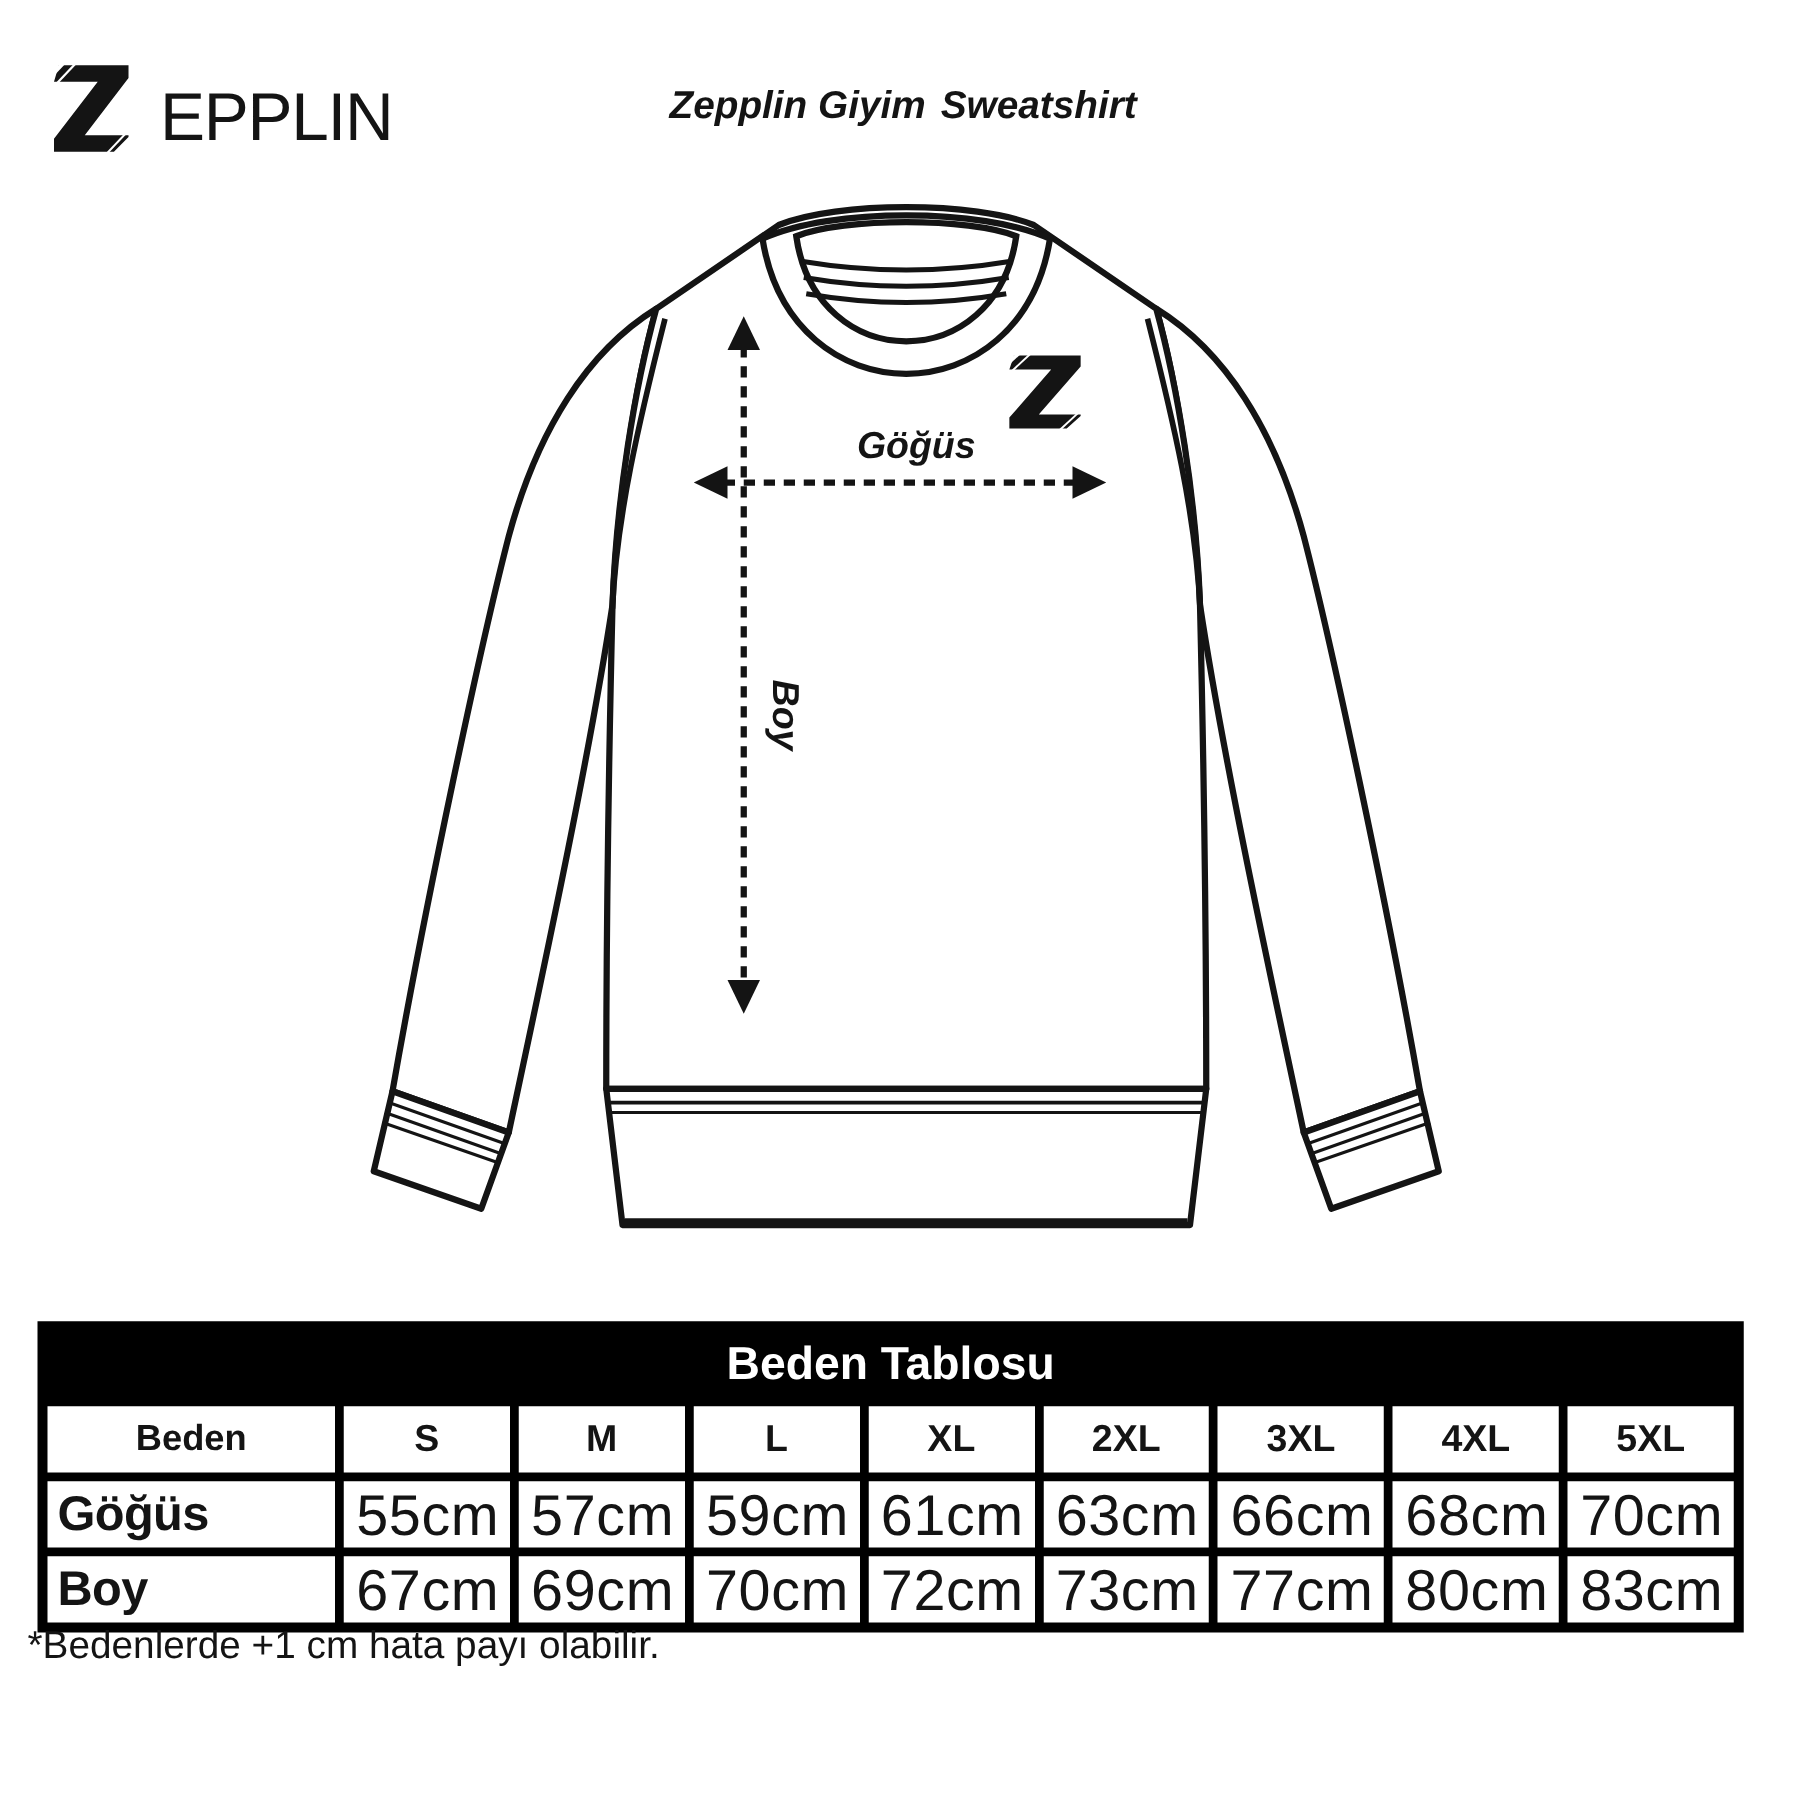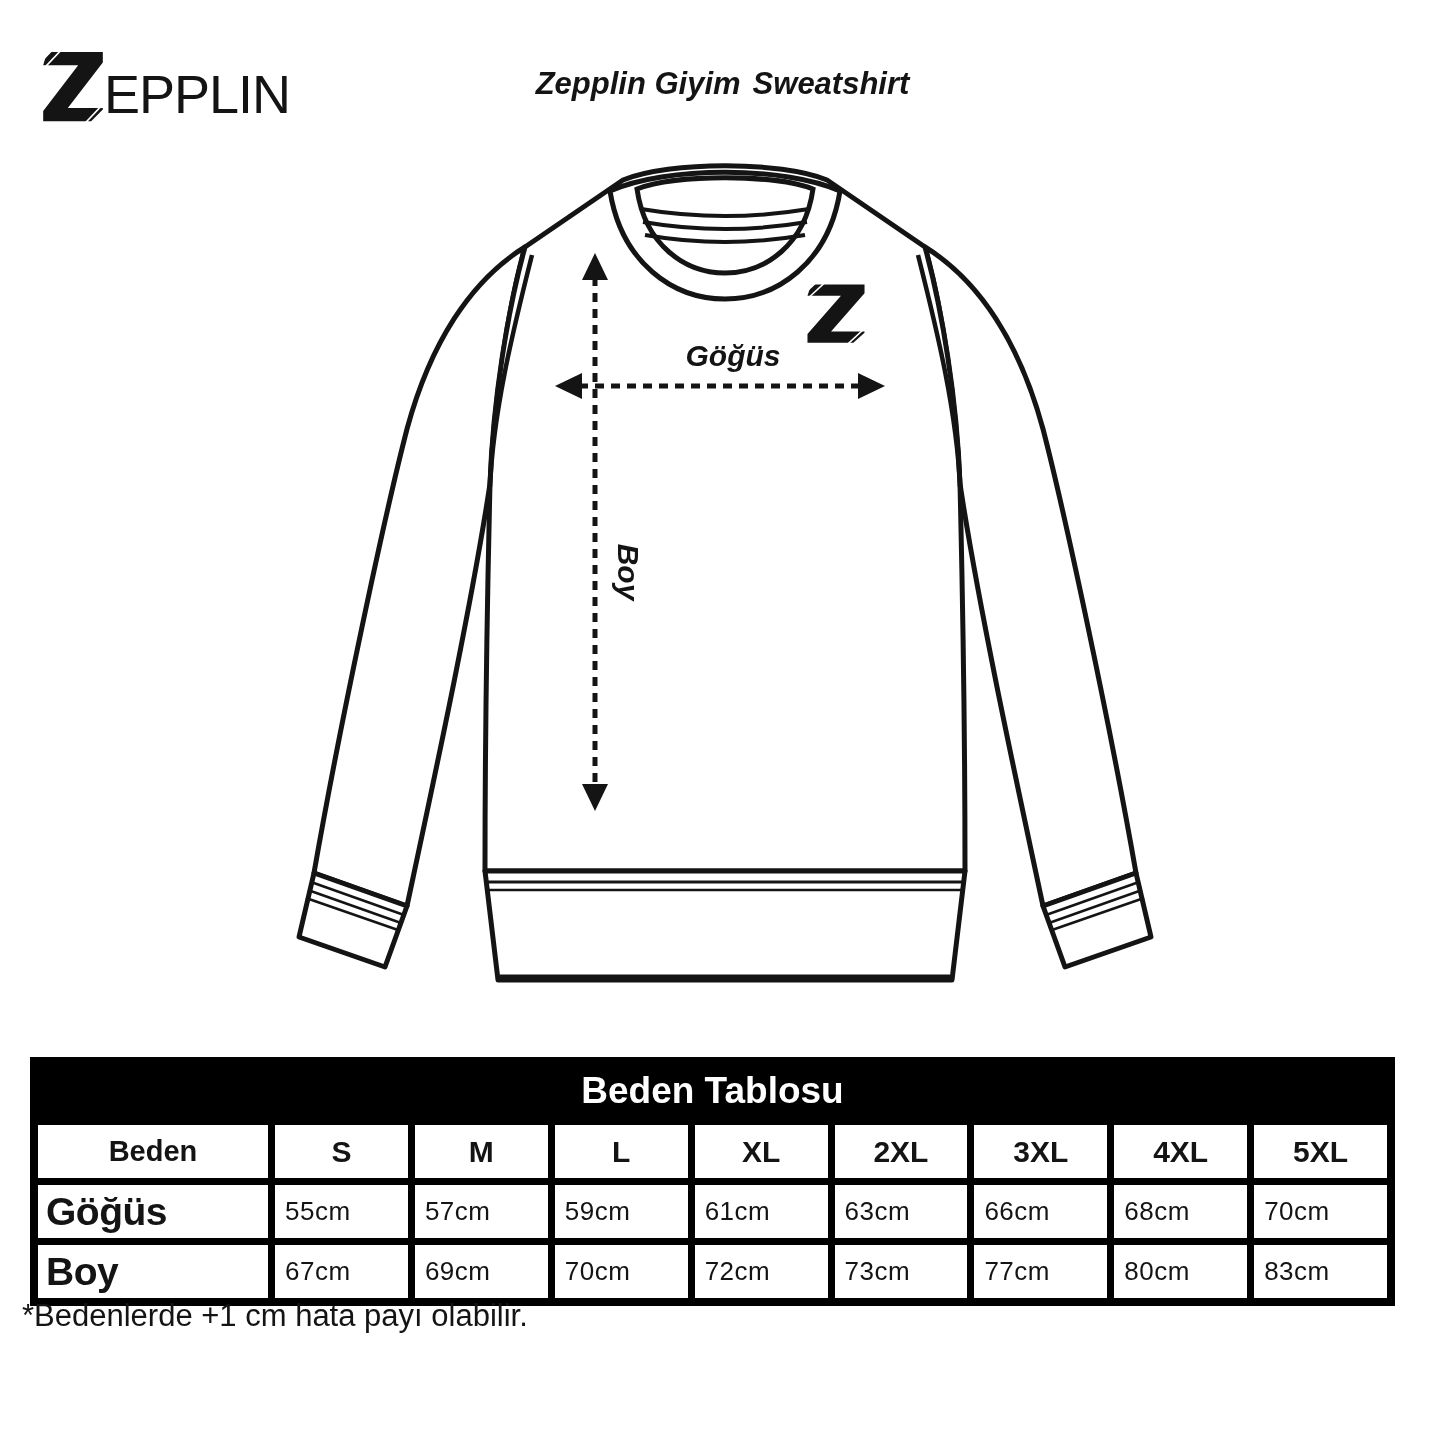--- a/index.html
+++ b/index.html
@@ -1,20 +1,20 @@
 <!DOCTYPE html>
 <html><head>
 <meta charset="utf-8">
 <style>
   html,body{margin:0;padding:0;background:#fff;}
   body{width:1445px;height:1445px;font-family:"Liberation Sans",sans-serif;color:#141414;}
   .page{position:relative;width:1445px;height:1445px;background:#fff;overflow:hidden;}
 
   
-  .brand{position:absolute;left:38px;top:44px;display:flex;align-items:flex-end;}
+  .brand{position:absolute;left:38px;top:44px;display:flex;align-items:flex-end;gap:24px;}
   .brand-z{width:70px;height:84px;}
   .brand-text{font-size:54px;font-weight:400;letter-spacing:-1px;line-height:1;margin-left:-4px;margin-bottom:7px;}
 
   
   .title{position:absolute;left:0;top:66px;width:100%;margin:0;text-align:center;
          font-style:italic;font-size:31px;font-weight:600;letter-spacing:0;}
   .title .reg{margin-right:12px;font-weight:600;}
   .title .strong{font-weight:800;}
 
   
@@ -22,21 +22,21 @@
 
   
   .size-table{position:absolute;left:30px;top:1057px;width:1365px;background:#000;
               padding:8px;box-sizing:border-box;}
   .st-title{color:#fff;text-align:center;font-weight:700;font-size:37px;padding:5px 0 13px 0;}
   .st-grid{display:grid;grid-template-columns:230px repeat(8,1fr);gap:7px;}
   .cell{background:#fff;height:53px;display:flex;align-items:center;box-sizing:border-box;overflow:hidden;}
   .cell.head{justify-content:center;font-weight:700;font-size:30px;}
   .cell.corner{font-size:29px;}
   .cell.rowlabel{font-weight:800;font-size:39px;padding-left:8px;letter-spacing:-0.5px;}
-  .cell.val{font-weight:400;font-size:26px;padding-left:10px;letter-spacing:0.5px;}
+  .cell.val{font-weight:400;font-size:46px;padding-left:10px;letter-spacing:0.5px;}
 
   
   .footnote{position:absolute;left:22px;top:1298px;margin:0;font-size:31px;font-weight:400;text-align:right;}
 
   .hidden-defs{position:absolute;width:0;height:0;overflow:hidden;}
 </style>
 </head>
 <body>
 
 <div class="page">

